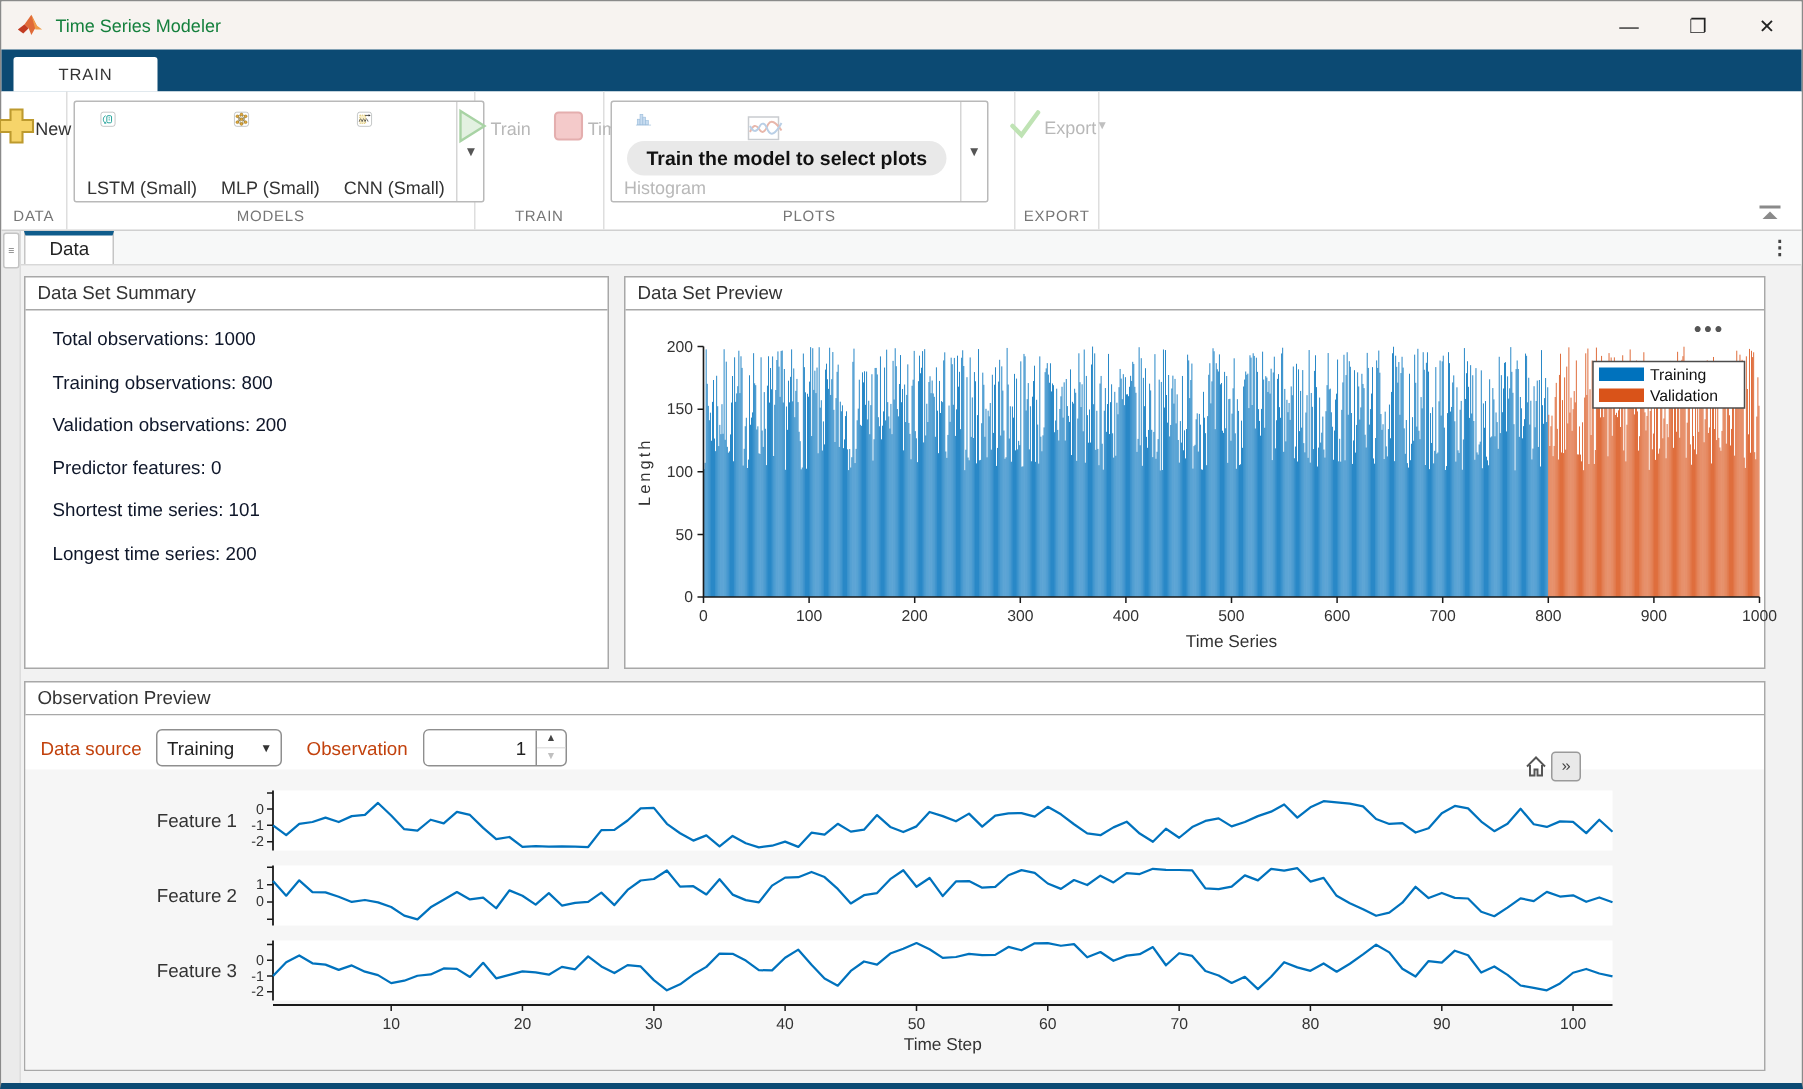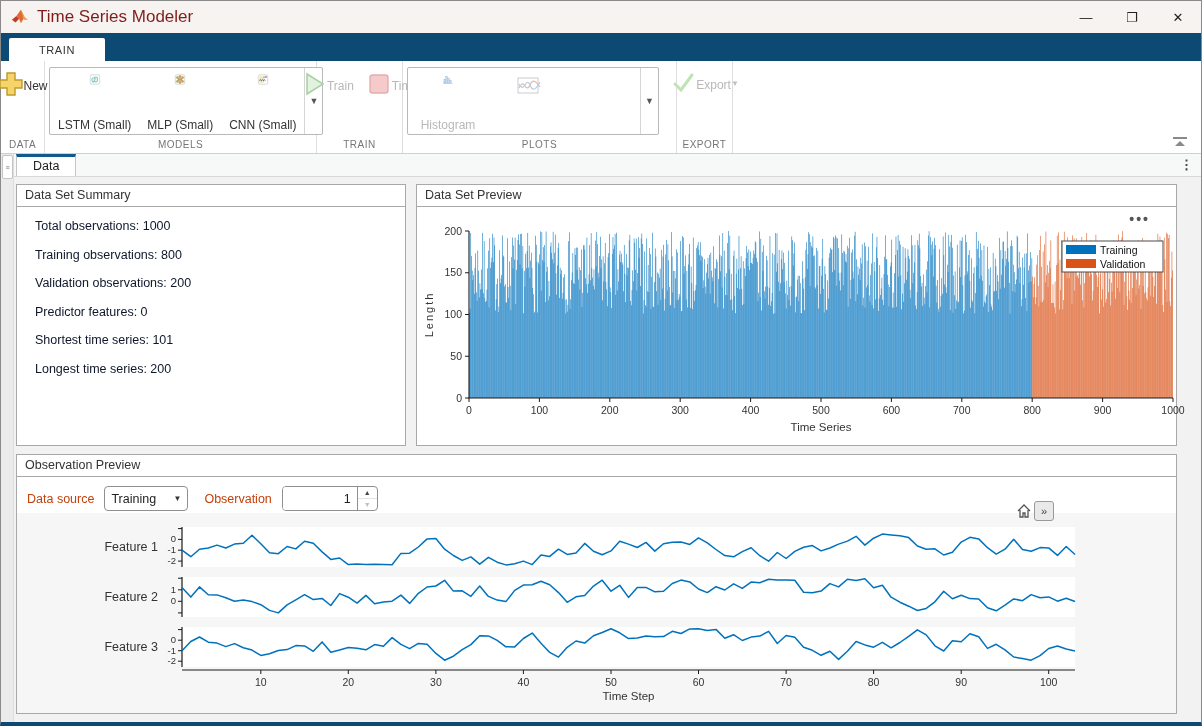--- a/index.html
+++ b/index.html
@@ -4,39 +4,39 @@
 <style>
   * { margin:0; padding:0; box-sizing:border-box; }
   html,body { background:#cfcfcf; }
   body { font-family:"Liberation Sans", sans-serif; font-size:12.5px; color:#333; }
   .window { width:1202px; height:726px; background:#fff; border:1px solid #8a8a8a;
             border-bottom:4px solid #0c4a73; display:flex; flex-direction:column; position:relative; }
 
   
   .titlebar { height:32px; background:#f7f3f0; display:flex; align-items:center; flex:none; }
   .titlebar .logo { width:18px; height:18px; margin:0 8px 0 10px; }
-  .titlebar .title { font-size:17px; color:#7f1d1d; }
+  .titlebar .title { font-size:12px; color:#15803d; }
   .win-controls { margin-left:auto; display:flex; height:100%; }
   .win-btn { width:46px; height:100%; display:flex; align-items:center; justify-content:center;
              font-size:13px; color:#222; cursor:default; }
 
   
   .ribbon-tabs { height:28px; background:#0c4a73; display:flex; align-items:flex-end; flex:none; }
   .ribbon-tab { background:#fff; color:#333; font-size:11px; letter-spacing:0.6px;
                 padding:6px 30px 5px 30px; margin-left:8px; border-radius:2px 2px 0 0; }
   .ribbon-body { height:93px; background:#fff; border-bottom:1px solid #d0d0d0; display:flex; flex:none; position:relative; }
   .rib-sec { display:flex; flex-direction:column; border-right:1px solid #dedede; padding-top:4px; }
   .rib-sec .sec-content { flex:1; display:flex; align-items:flex-start; padding:2px 4px; }
   .rib-sec .sec-label { text-align:center; font-size:10px; color:#767676; letter-spacing:0.5px; padding:2px 4px 3px; }
   .big-btn { display:flex; flex-direction:row; align-items:center; padding:4px 6px; }
   .big-btn .bb-label { margin-top:4px; font-size:12px; color:#333; }
   .big-btn.disabled .bb-label { color:#b8b8b8; }
   .gallery { border:1px solid #b9b9b9; border-radius:2px; background:#fff; display:flex;
              align-items:stretch; height:68px; }
-  .gal-item { display:flex; flex-direction:column; align-items:center; justify-content:flex-start;
+  .gal-item { display:flex; flex-direction:column; align-items:flex-start; justify-content:flex-start;
               padding:6px 8px 2px;gap:29px; }
   .gal-item .gi-label { margin-top:4px; font-size:12px; color:#333; white-space:nowrap; }
   .gal-item .gi-label.disabled { color:#b8b8b8; }
   .gal-arrow { width:18px; border-left:1px solid #d5d5d5; display:flex; align-items:center;
                justify-content:center; color:#555; font-size:9px; }
   .plots-gallery { position:relative; width:252px; }
   .plots-tooltip { position:absolute; left:10px; top:26px; background:#e9e9e9; border-radius:13px;
                    padding:4px 13px; font-size:13px; font-weight:bold; color:#111; white-space:nowrap; z-index:3; }
   .collapse-ribbon { position:absolute; right:14px; bottom:6px; width:14px; height:10px; cursor:pointer; }
   .collapse-ribbon .bar { height:2px; background:#8a8a8a; margin-bottom:2px; }
@@ -222,20 +222,21 @@
           <div class="gal-item" style="width:80px;">
             <svg width="26" height="24" viewBox="0 0 26 24">
               <rect x="3" y="4" width="20" height="15" fill="#fff" stroke="#c9ccd0" stroke-width="1"></rect>
               <path d="M4 14 q3 -7 6 -2 q3 5 6 -3 q3 -5 9 4" fill="none" stroke="#e8b7ab" stroke-width="1.3"></path>
               <path d="M4 10 q3 6 6 1 q3 -6 6 2 q3 6 9 -5" fill="none" stroke="#b9cfe6" stroke-width="1.3"></path>
             </svg>
           </div>
           <div class="gal-arrow" style="margin-left:auto;">
             <span>▼</span>
           </div>
+          <div class="plots-tooltip">Train the model to select plots</div>
         </div>
       </div>
       <div class="sec-label">PLOTS</div>
     </div>
 
     <div class="rib-sec" style="width:56px;">
       <div class="sec-content" style="justify-content:center;">
         <div class="big-btn disabled">
           <svg width="26" height="24" viewBox="0 0 26 24">
             <path d="M5 13 L11 19 L22 4" fill="none" stroke="#bfe3b4" stroke-width="3" stroke-linecap="round"></path>

